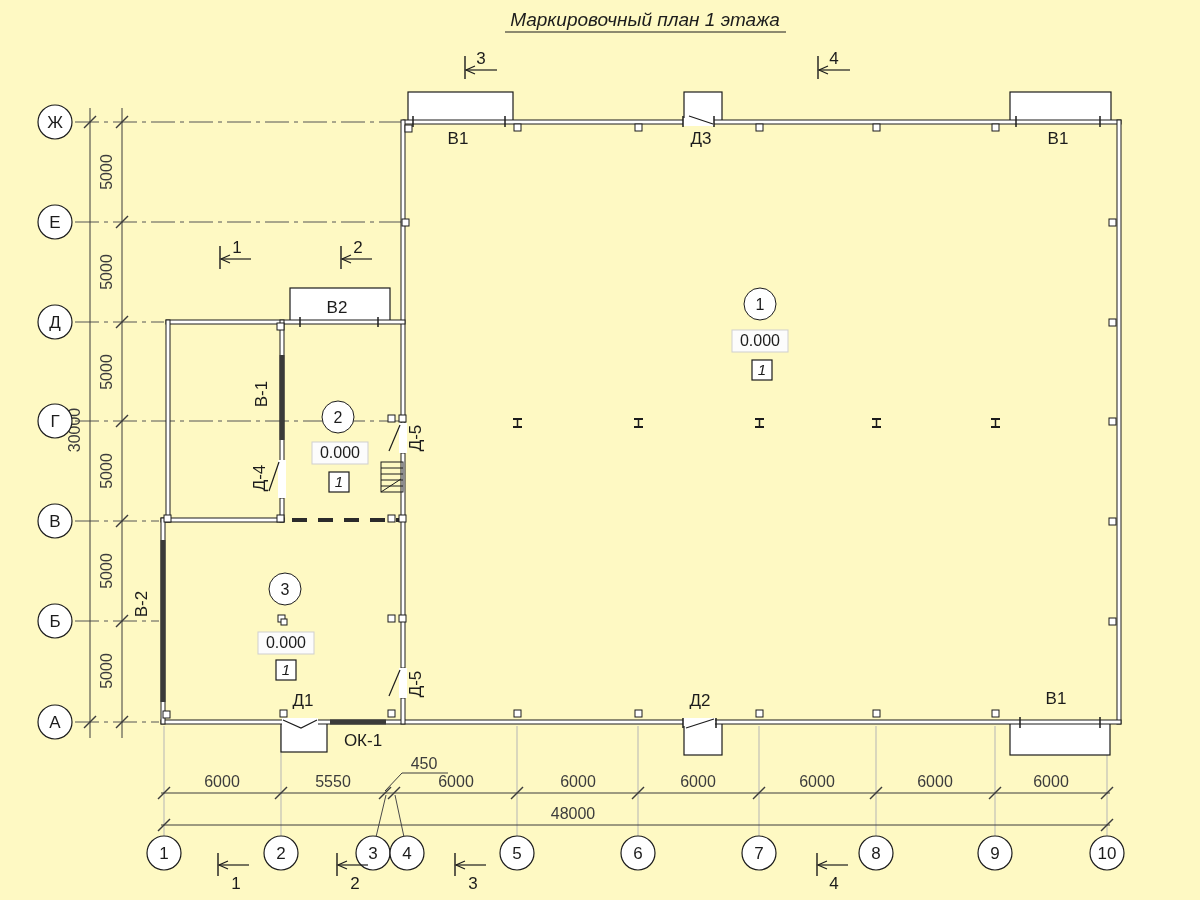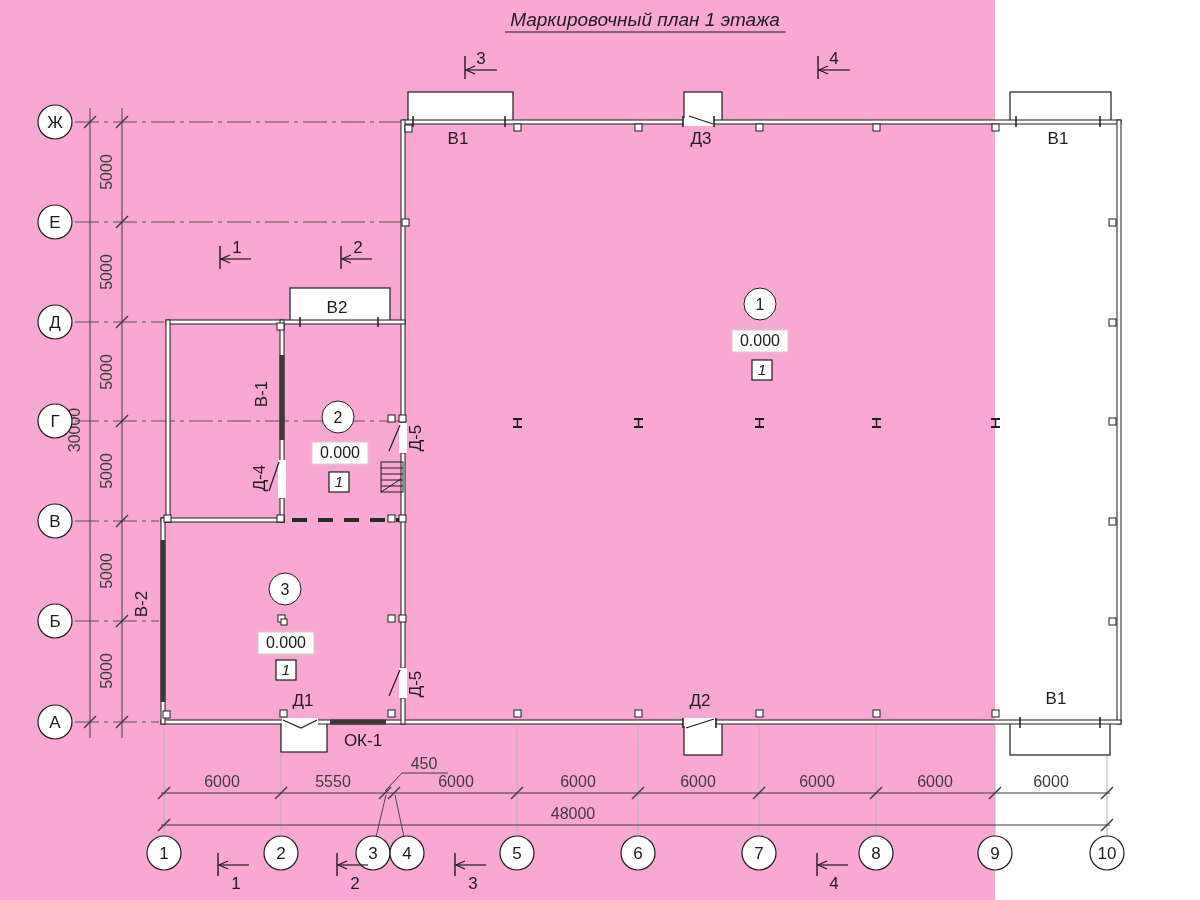--- a/index.html
+++ b/index.html
@@ -1,16 +1,16 @@
 <!DOCTYPE html>
 <html><head>
 <meta charset="utf-8">
 <style>
   html,body{margin:0;padding:0;background:#ffffff;}
-  .page{width:995px;height:900px;position:relative;background:#f9a8d4;
+  .page{width:1200px;height:900px;position:relative;background:#fef9c3;
         font-family:"Liberation Sans", sans-serif;}
   svg text{fill:#1c1c1c;font-family:"Liberation Sans", sans-serif;}
   .lbl{font-size:17px;}
   .dim{font-size:16px;fill:#3c3c3c;}
   .axis-num{font-size:17px;}
   .title-t{font-size:19px;font-style:italic;}
   .finish{font-size:15px;font-style:italic;}
   .elev{font-size:16px;}
 </style>
 </head>

